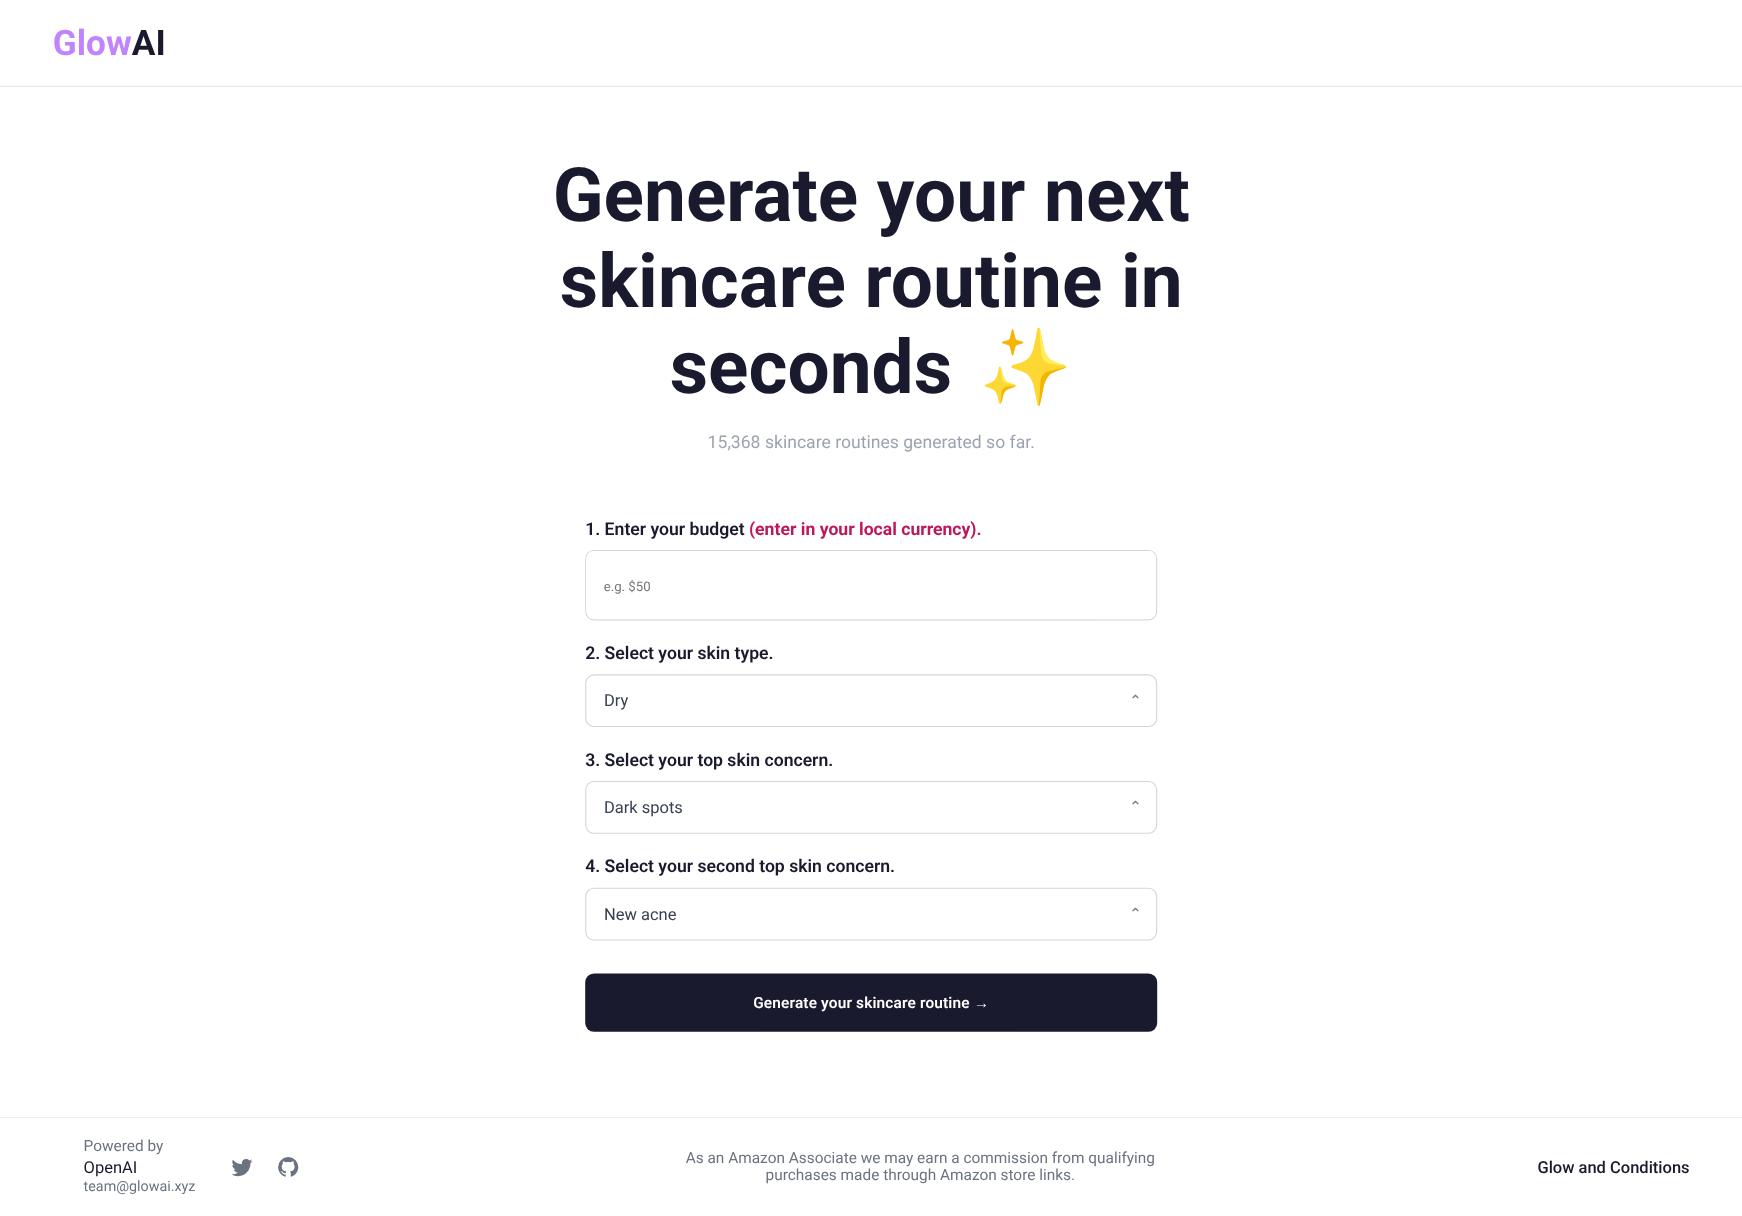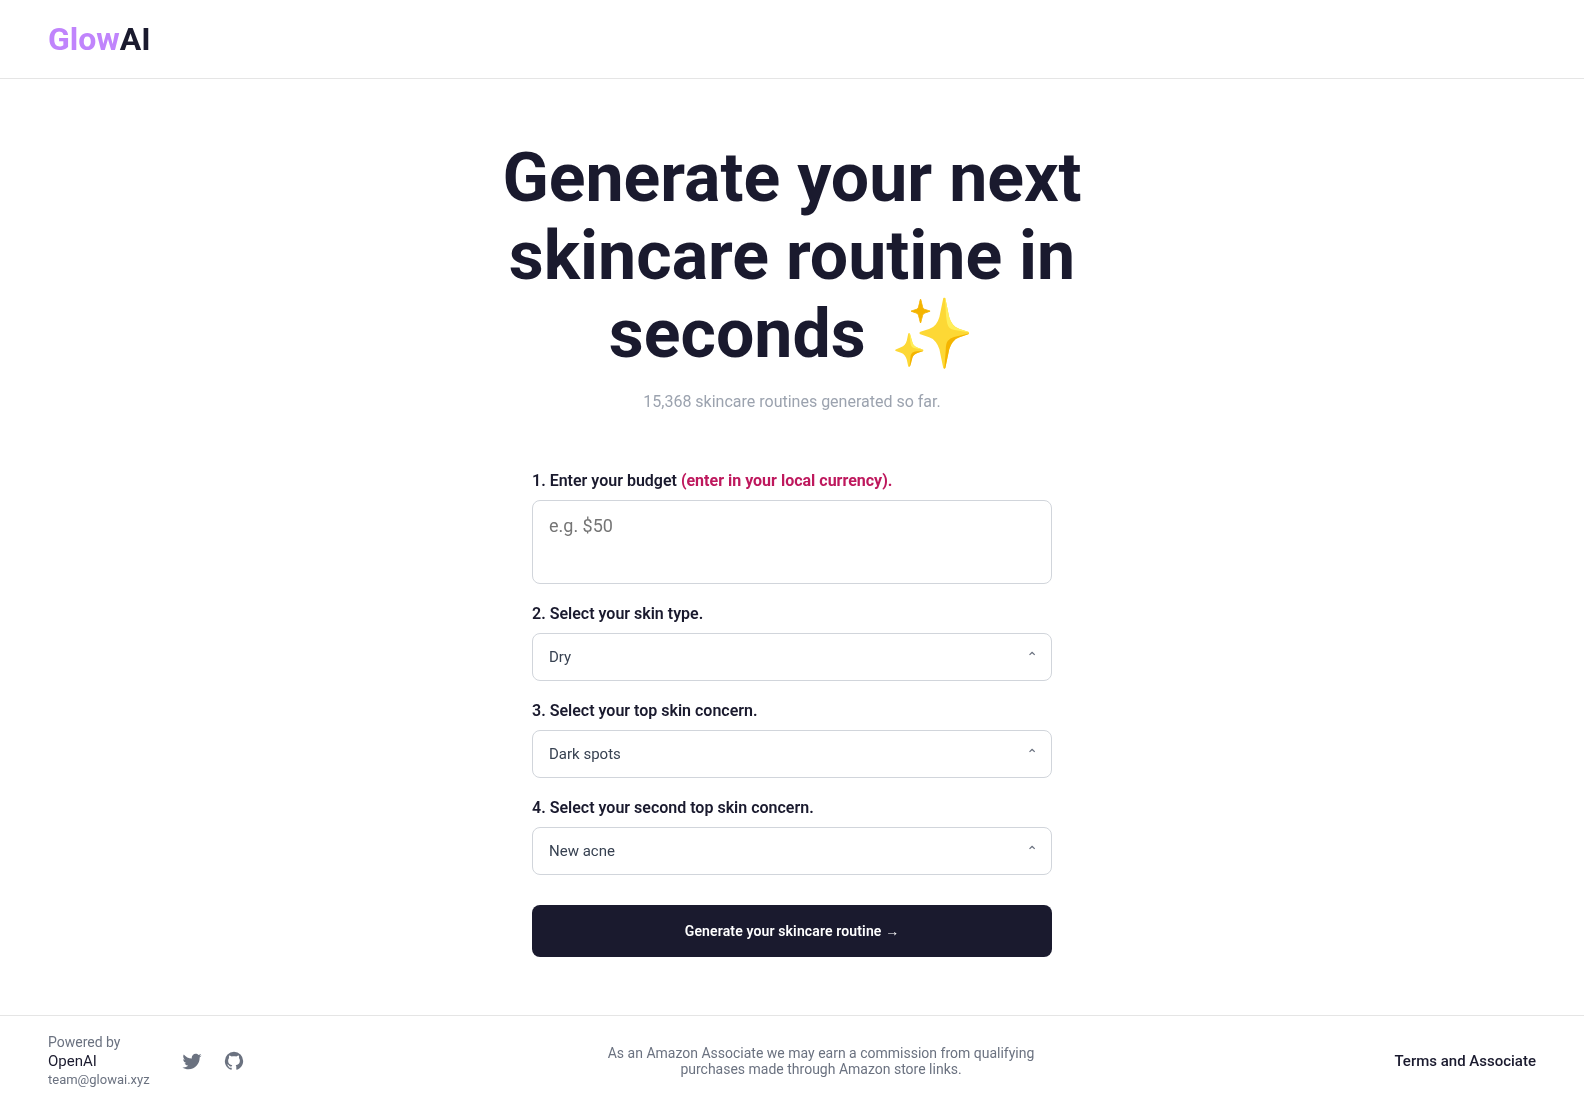--- a/index.html
+++ b/index.html
@@ -92,25 +92,25 @@
 
     .form-label .label-hint {
       color: #be185d;
       font-weight: 700;
     }
 
     .budget-textarea {
       width: 100%;
       border: 1px solid #d1d5db;
       border-radius: 8px;
-      padding: 14px 16px;
-      font-size: 18px;
+      padding: 25px 16px;
+      font-size: 12px;
       color: #9ca3af;
       resize: none;
-      height: 84px;
+      height: 64px;
       outline: none;
       font-family: inherit;
     }
 
     .select-wrapper {
       position: relative;
       width: 100%;
     }
 
     .select-box {
@@ -210,20 +210,21 @@
     .footer-icon svg {
       width: 22px;
       height: 22px;
       fill: #6b7280;
     }
 
     .footer-left-group {
       display: flex;
       align-items: center;
       gap: 8px;
+      margin-left: 28px;
     }
 
     .footer-center {
       font-size: 14px;
       color: #6b7280;
       text-align: center;
       max-width: 480px;
     }
 
     .footer-right {
@@ -331,14 +332,14 @@
       <a class="footer-icon" href="#" title="GitHub">
         <svg viewBox="0 0 24 24" xmlns="http://www.w3.org/2000/svg">
           <path d="M12 2A10 10 0 0 0 2 12c0 4.42 2.87 8.17 6.84 9.5.5.08.66-.23.66-.5v-1.69c-2.77.6-3.36-1.34-3.36-1.34-.46-1.16-1.11-1.47-1.11-1.47-.91-.62.07-.6.07-.6 1 .07 1.53 1.03 1.53 1.03.87 1.52 2.34 1.07 2.91.83.09-.65.35-1.09.63-1.34-2.22-.25-4.55-1.11-4.55-4.92 0-1.11.38-2 1.03-2.71-.1-.25-.45-1.29.1-2.64 0 0 .84-.27 2.75 1.02.79-.22 1.65-.33 2.5-.33.85 0 1.71.11 2.5.33 1.91-1.29 2.75-1.02 2.75-1.02.55 1.35.2 2.39.1 2.64.65.71 1.03 1.6 1.03 2.71 0 3.82-2.34 4.66-4.57 4.91.36.31.69.92.69 1.85V21c0 .27.16.59.67.5C19.14 20.16 22 16.42 22 12A10 10 0 0 0 12 2z"></path>
         </svg>
       </a>
     </div>
   </div>
 
   <div class="footer-center">As an Amazon Associate we may earn a commission from qualifying purchases made through Amazon store links.</div>
 
-  <div class="footer-right">Terms and Associate</div>
+  <div class="footer-right">Glow and Conditions</div>
 </footer>
 
 </body></html>

